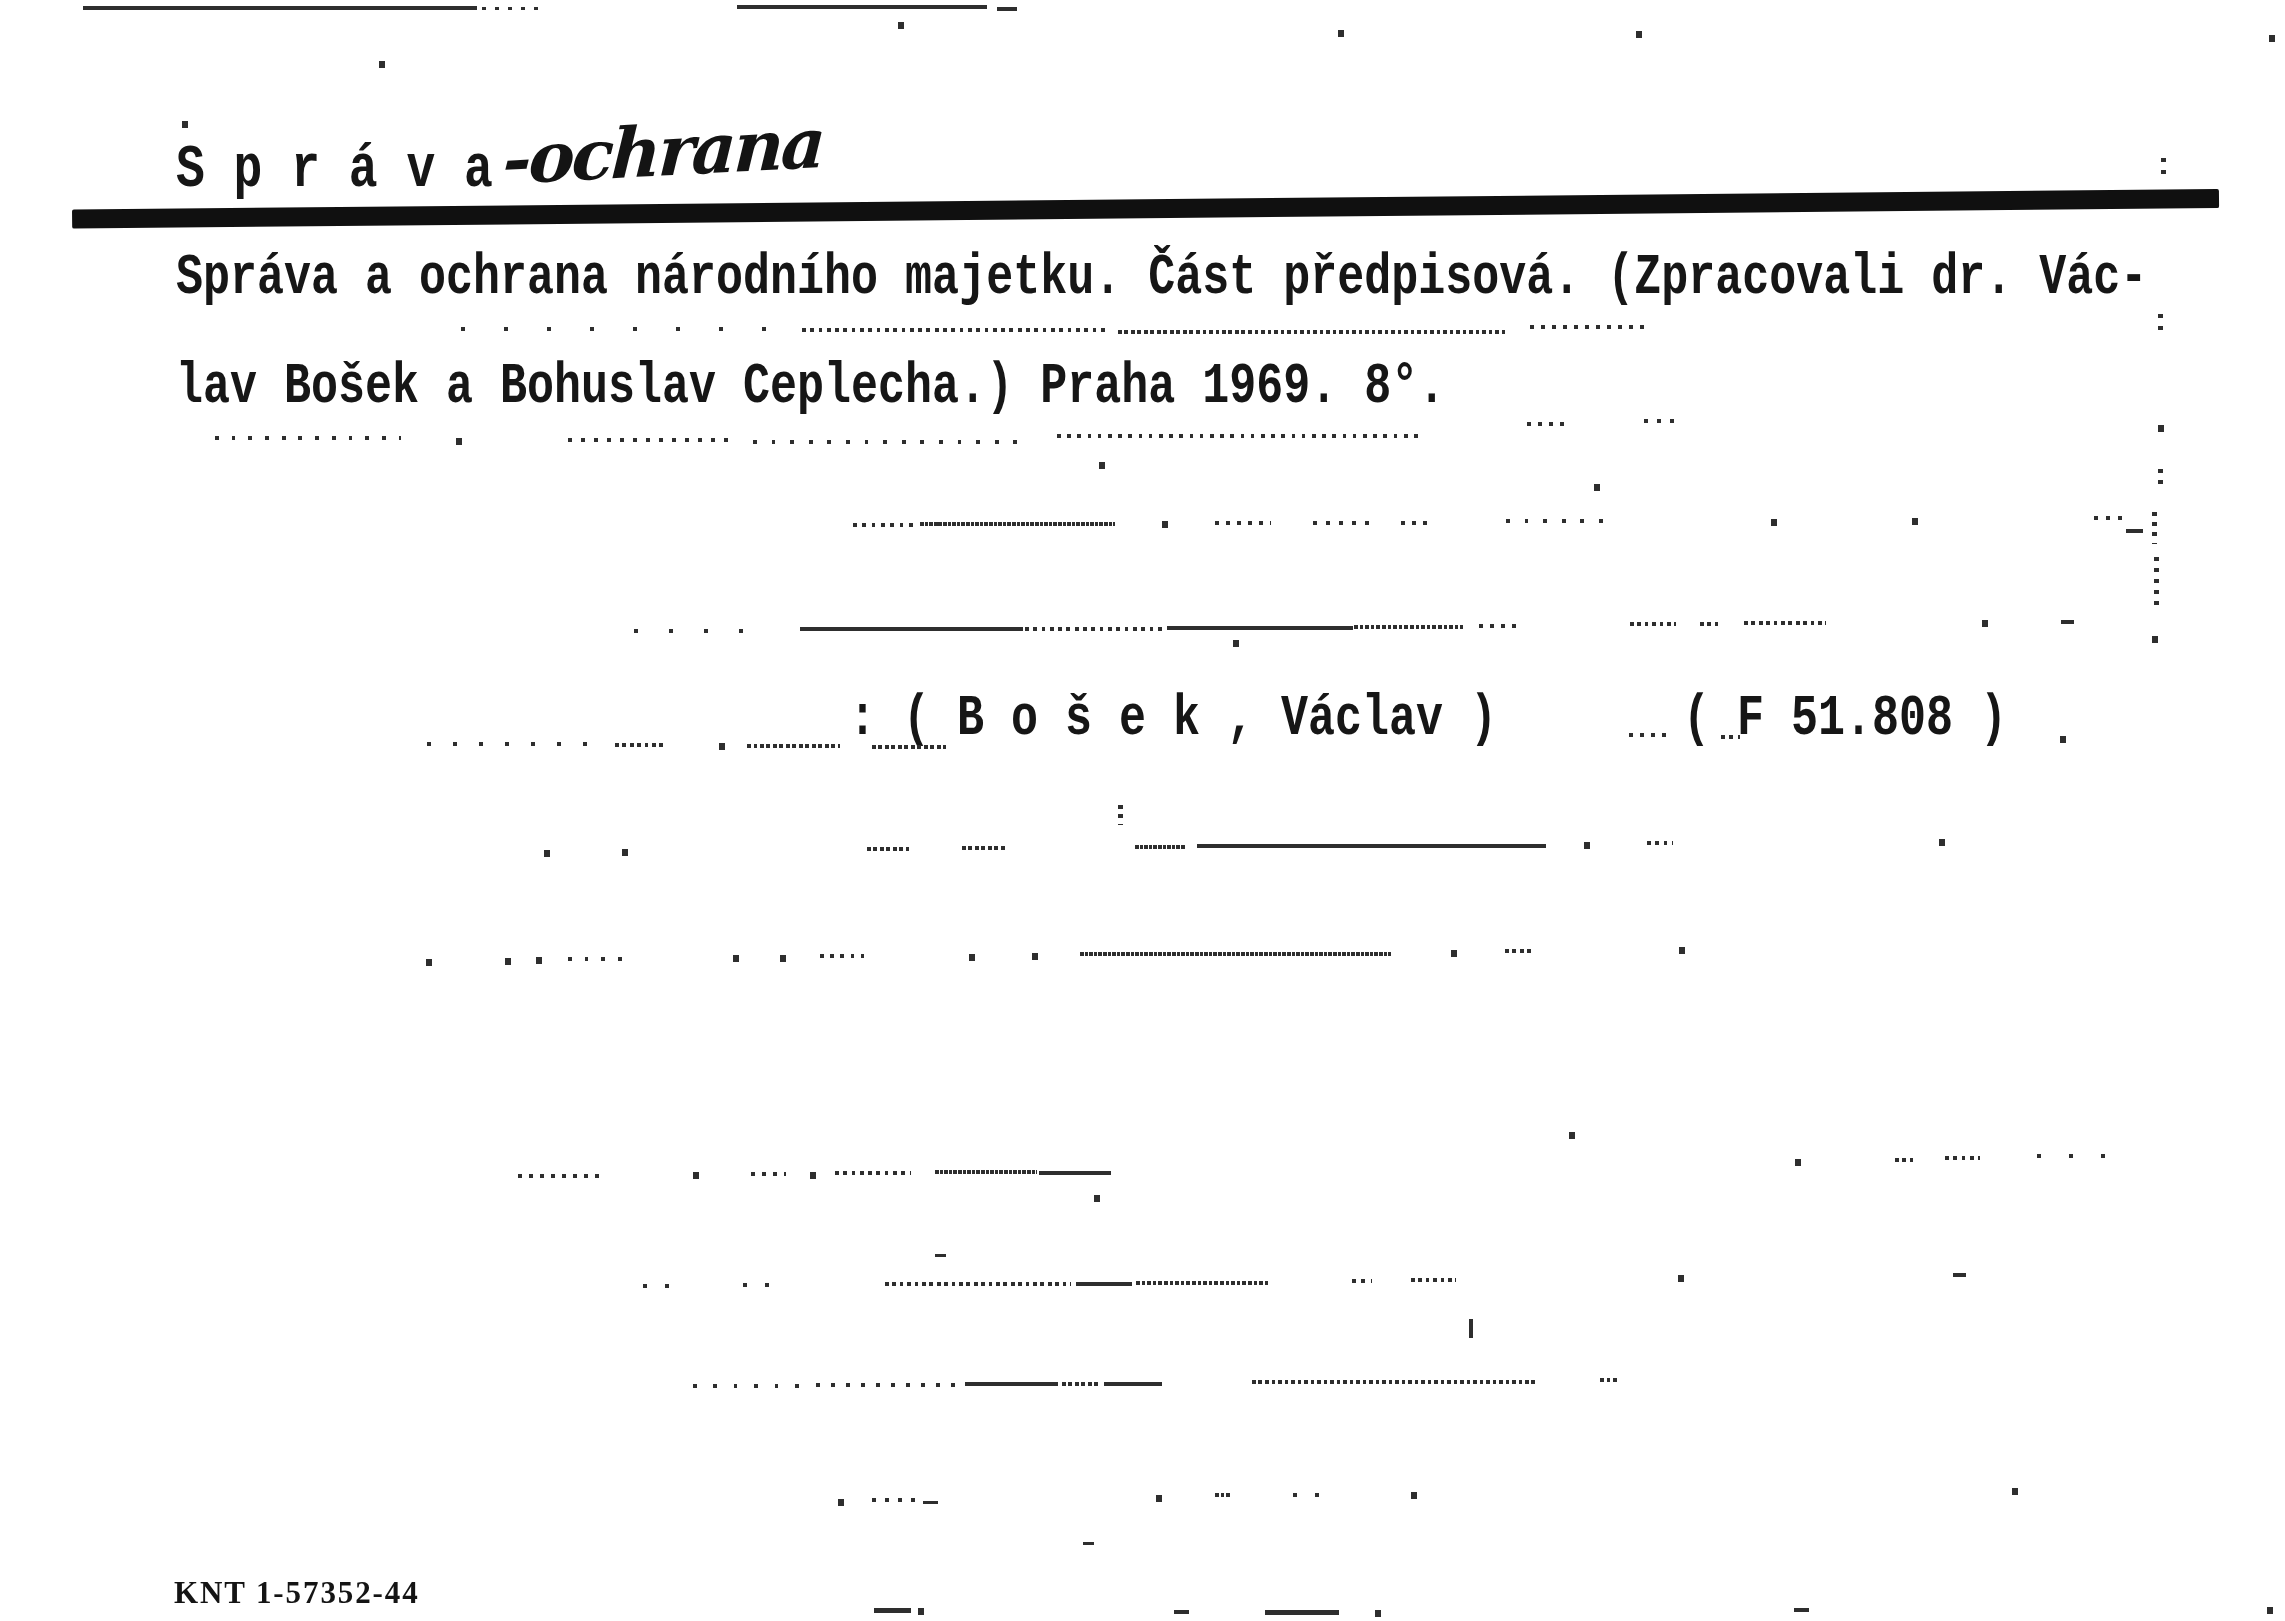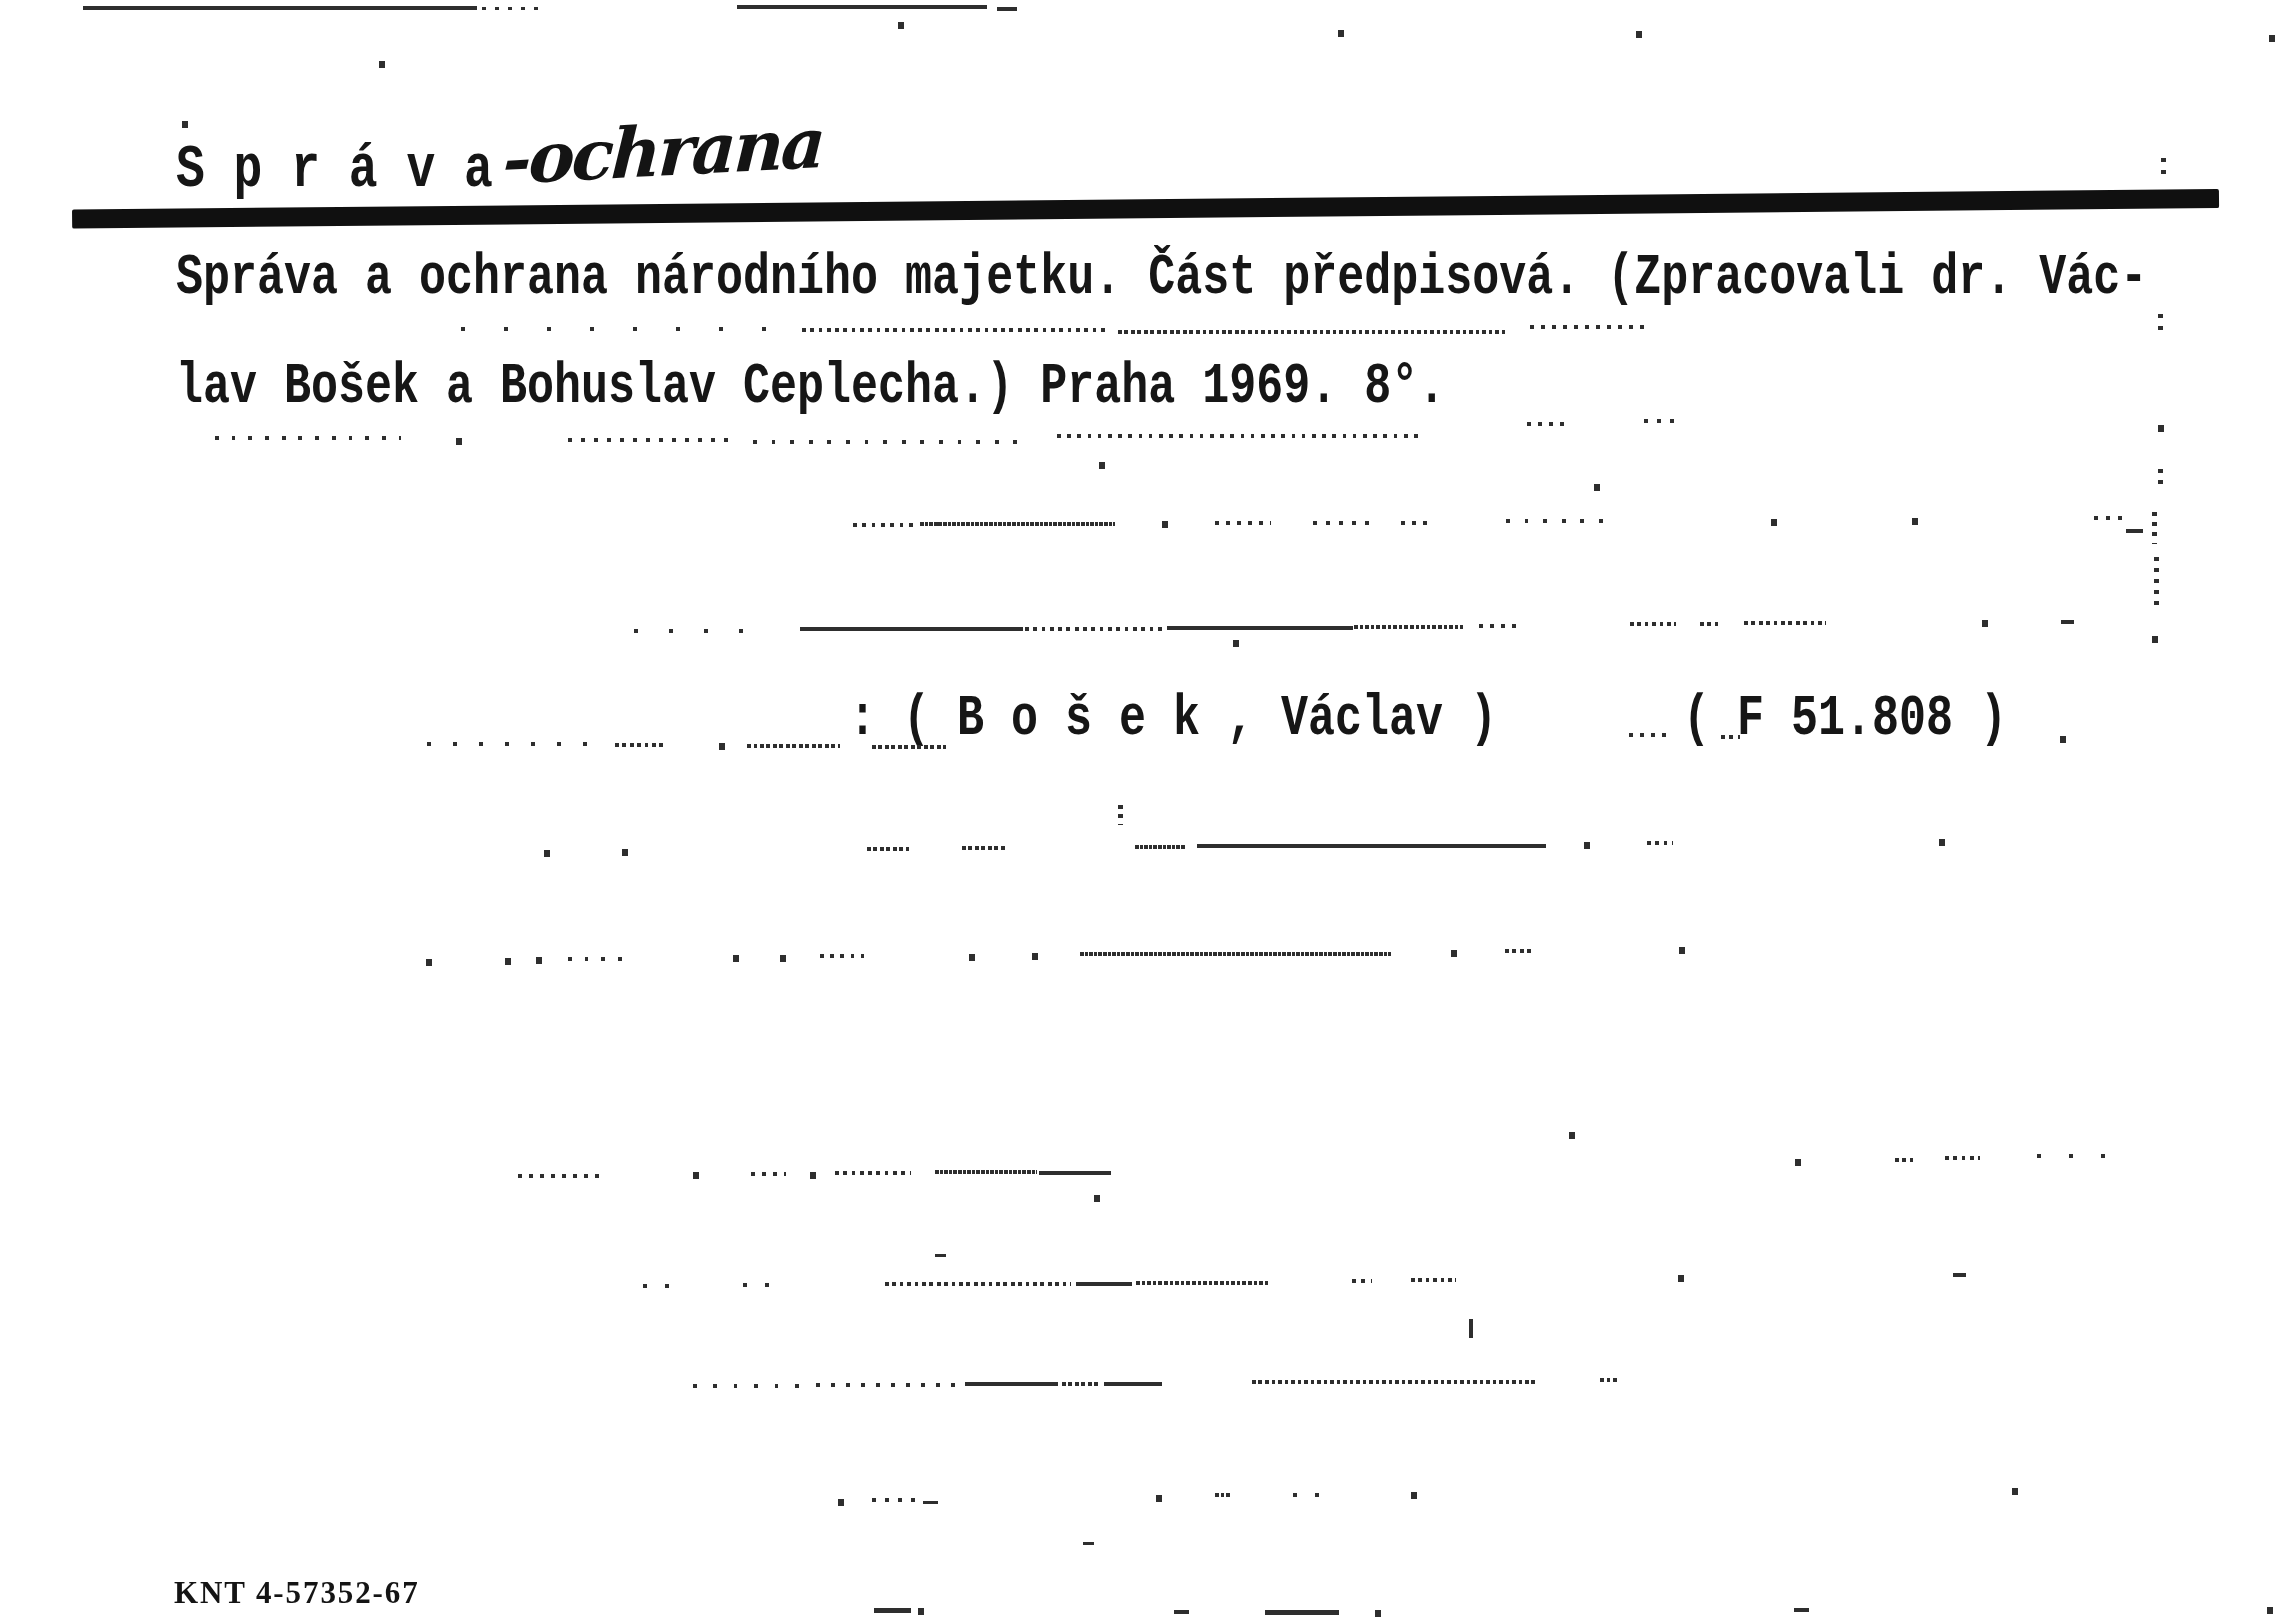--- a/index.html
+++ b/index.html
@@ -72,21 +72,21 @@
 
   <div class="abs rule"></div>
 
   <div class="abs tw body-line1">Správa a ochrana národního majetku. Část předpisová. (Zpracovali dr. Vác-</div>
 
   <div class="abs tw body-line2">lav Bošek a Bohuslav Ceplecha.) Praha 1969. 8°.</div>
 
   <div class="abs tw entry-line entry-main">: ( B o š e k , Václav )</div>
   <div class="abs tw entry-line entry-shelf">( F 51.808 )</div>
 
-  <div class="abs footer-code">KNT 4-57352-67</div>
+  <div class="abs footer-code">KNT 1-57352-44</div>
 
   <div id="artifact-layer">
       <div class="artifact" style="left: 83px; top: 5.6px; width: 394px; height: 4.6px; background: rgb(46, 46, 46);"></div>
       <div class="artifact" style="left: 482px; top: 6.5px; width: 56px; height: 3.7px; background: repeating-linear-gradient(to right, rgb(46, 46, 46) 0px, rgb(46, 46, 46) 3.7px, transparent 3.7px, transparent 13px);"></div>
       <div class="artifact" style="left: 737px; top: 4.6px; width: 250px; height: 4.6px; background: rgb(46, 46, 46);"></div>
       <div class="artifact" style="left: 997px; top: 7.4px; width: 20.4px; height: 3.7px; background: rgb(46, 46, 46);"></div>
       <div class="artifact" style="left: 898px; top: 22px; width: 5.6px; height: 6.5px; background: rgb(46, 46, 46);"></div>
       <div class="artifact" style="left: 1338px; top: 30px; width: 5.6px; height: 6.5px; background: rgb(46, 46, 46);"></div>
       <div class="artifact" style="left: 1636px; top: 31px; width: 5.6px; height: 6.5px; background: rgb(46, 46, 46);"></div>
       <div class="artifact" style="left: 2269px; top: 35px; width: 5.6px; height: 6.5px; background: rgb(46, 46, 46);"></div>

